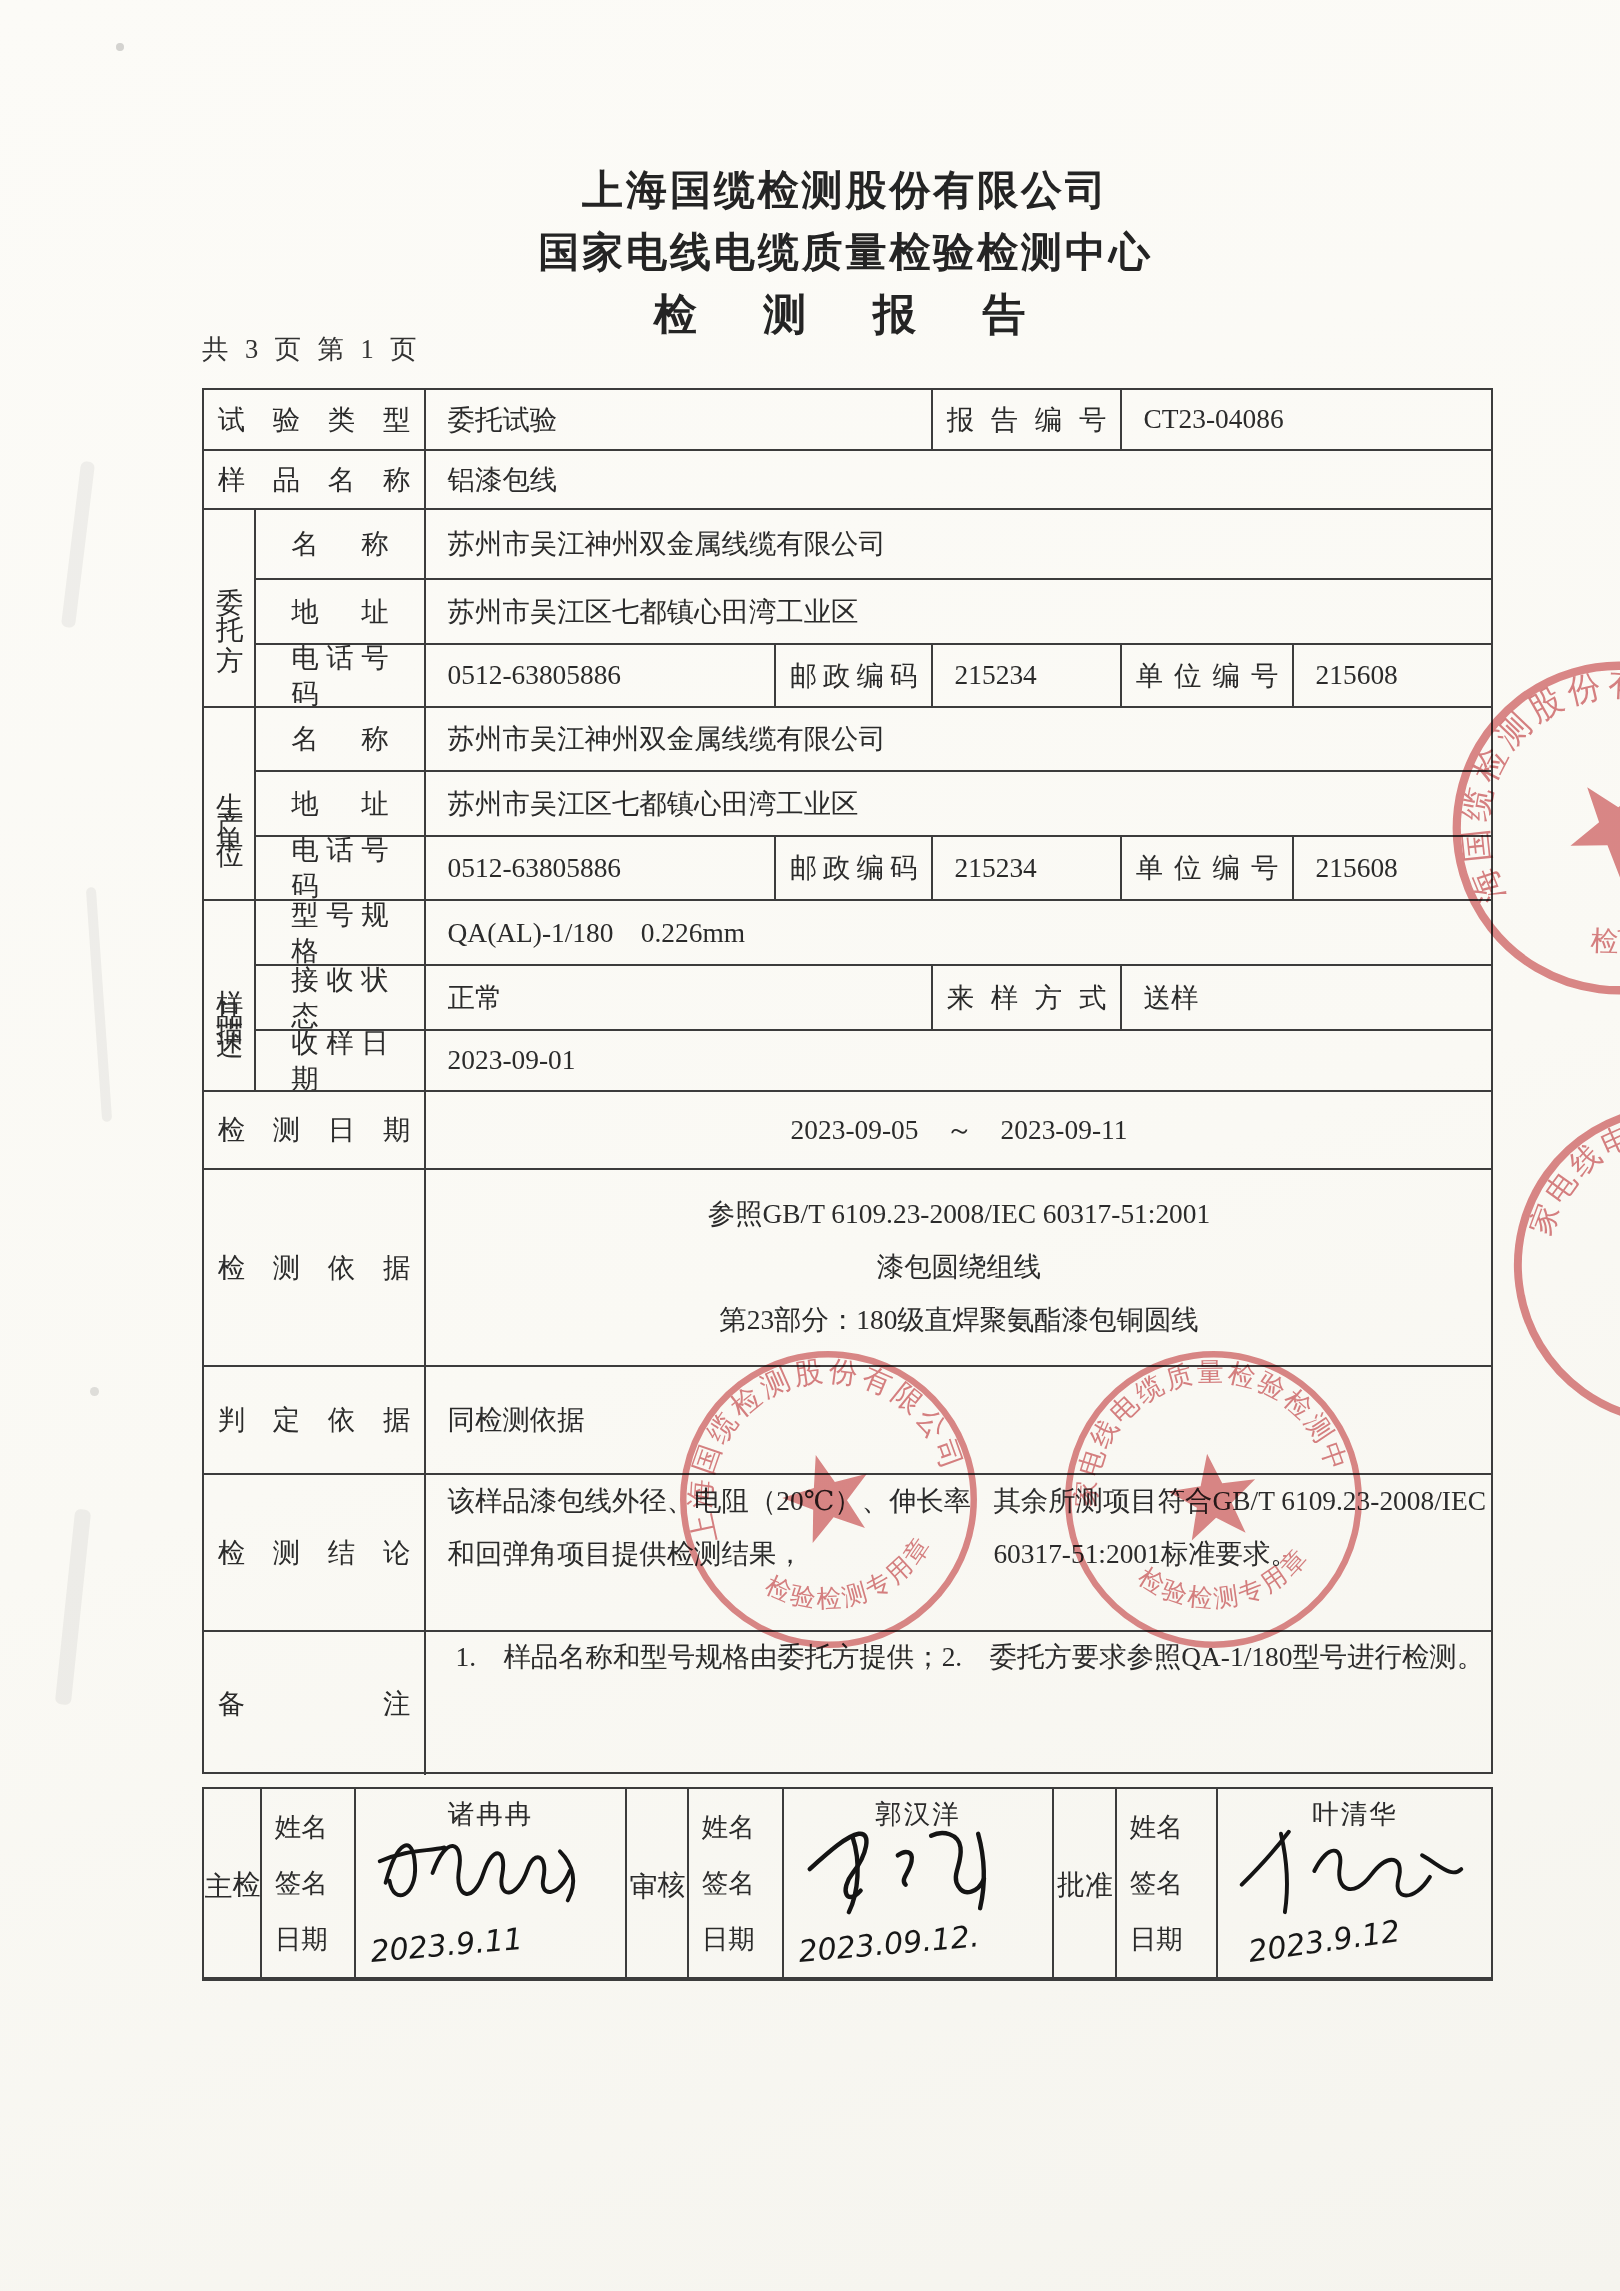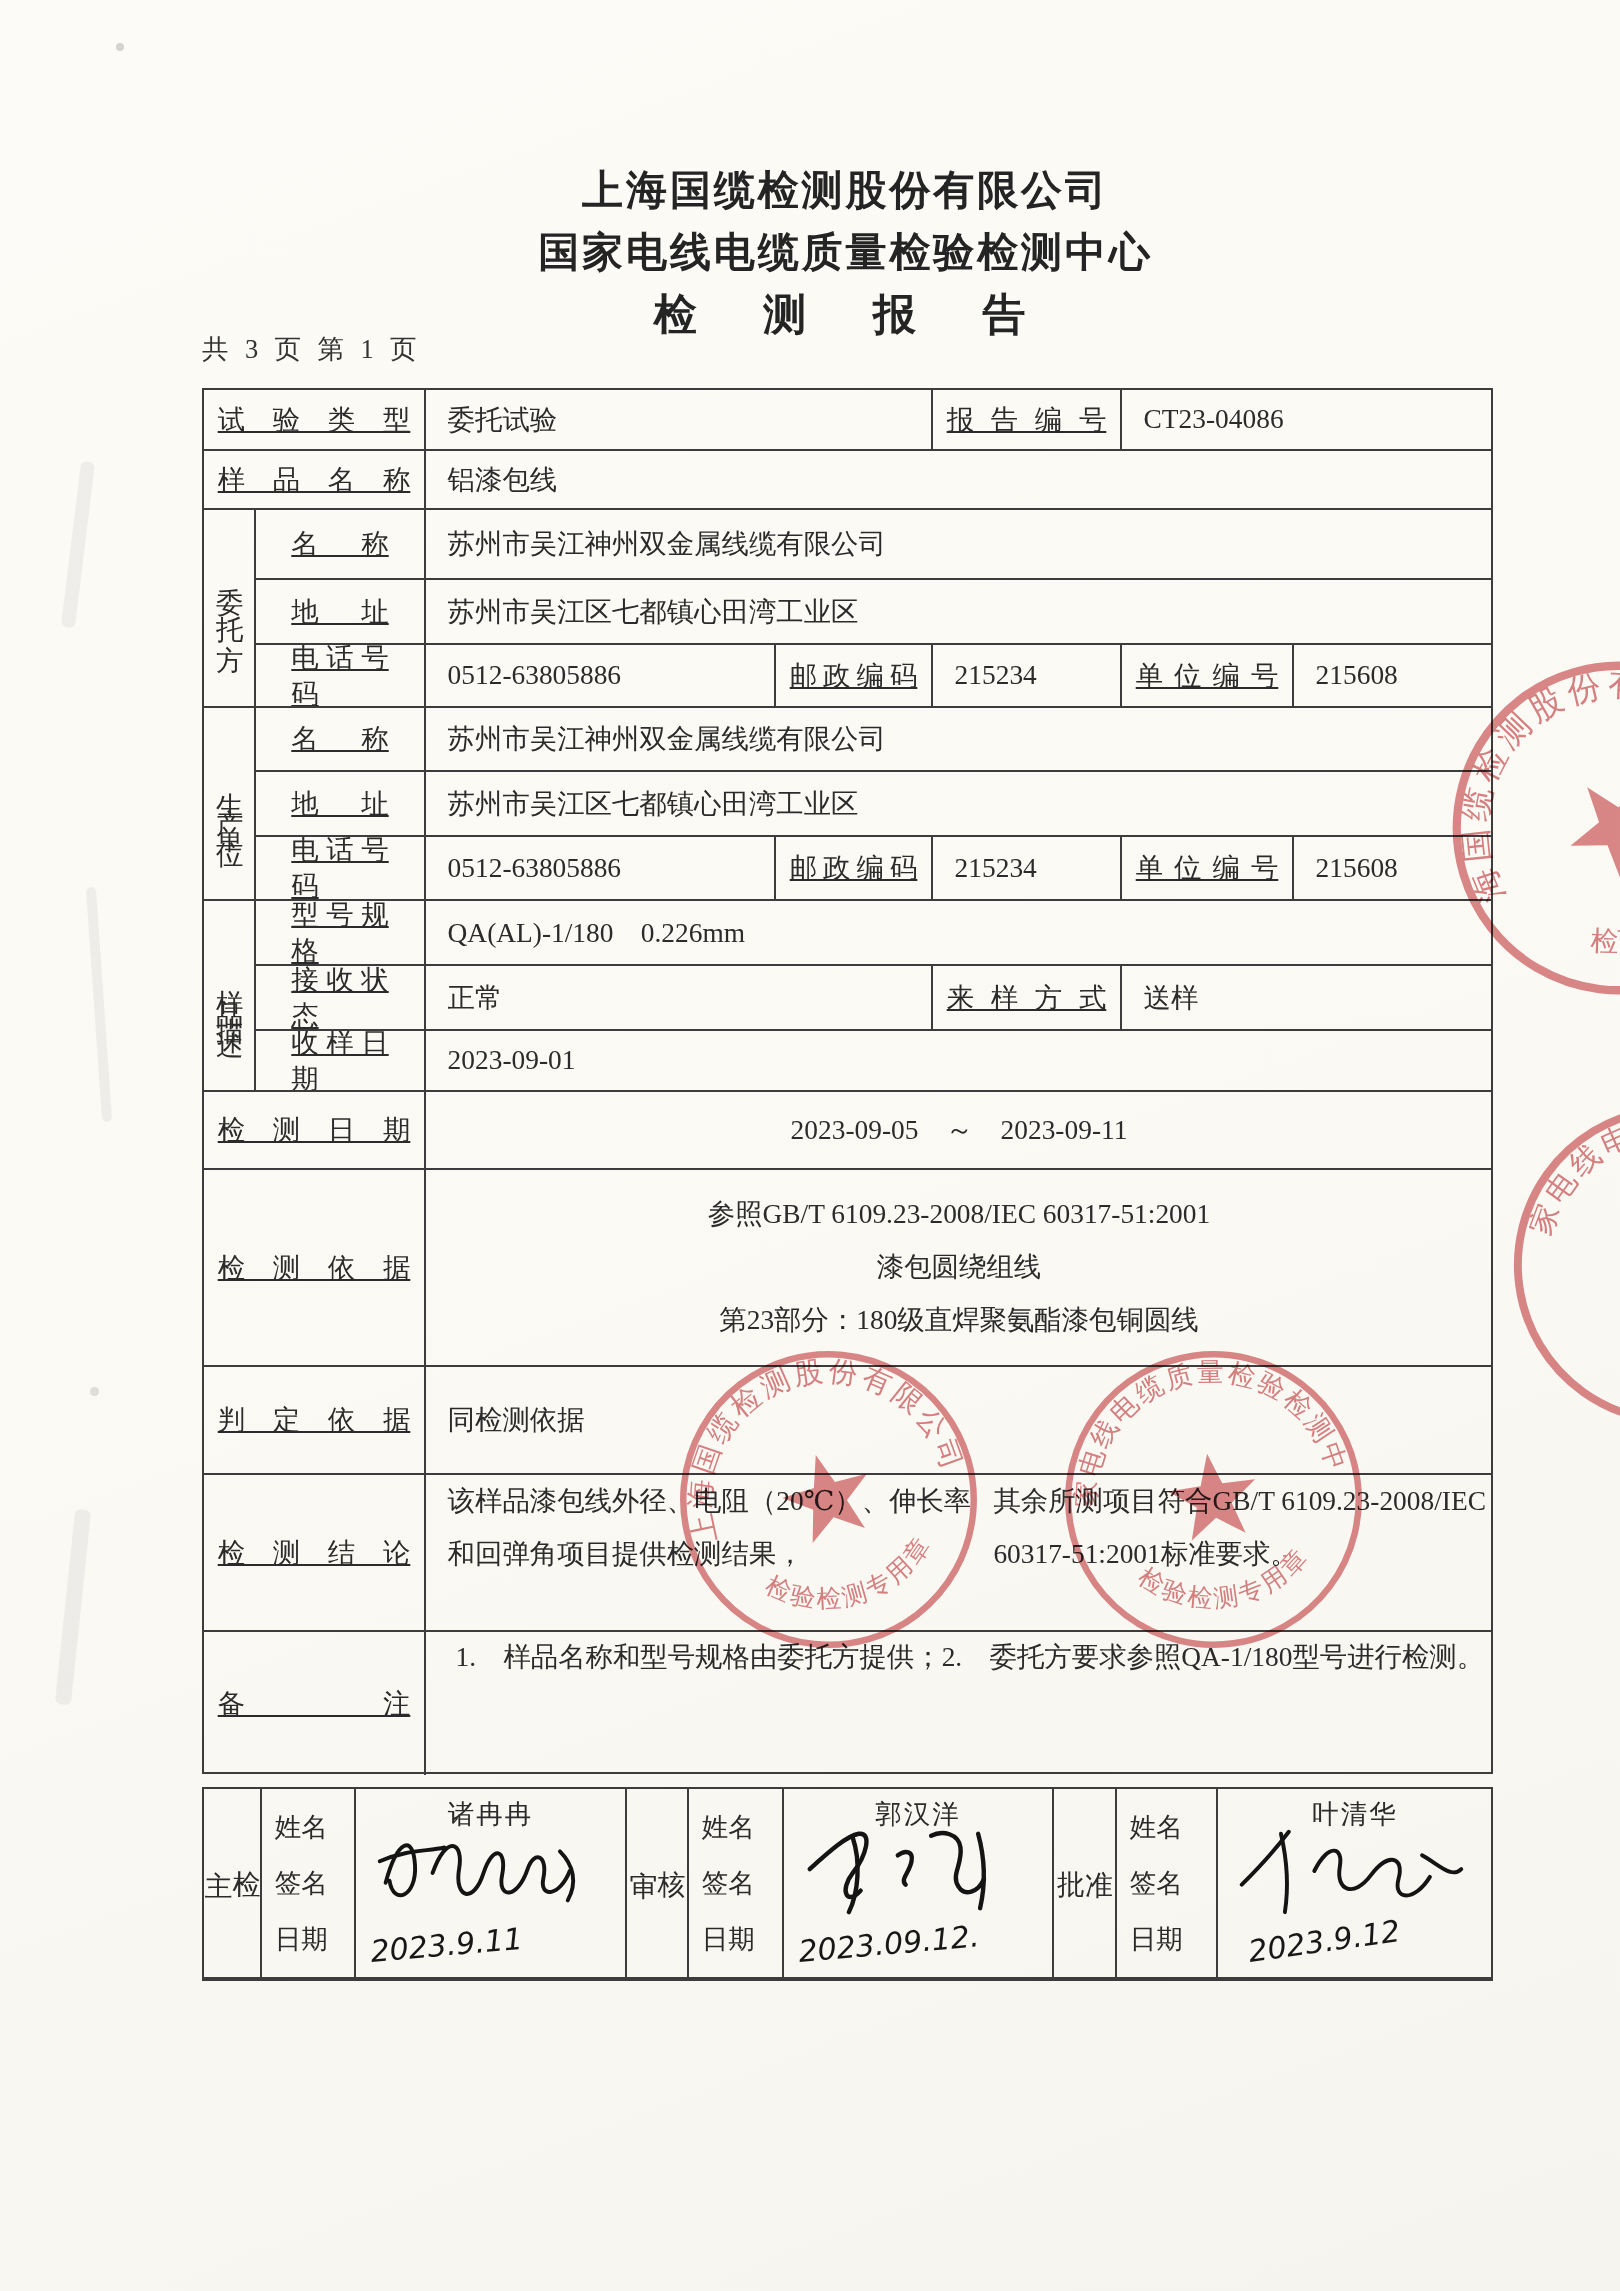--- a/index.html
+++ b/index.html
@@ -24,21 +24,21 @@
     grid-template-columns:52px 170px 350px 157px 189px 172px 198px;
     grid-template-rows:61px 59px 70px 65px 63px 64px 65px 64px 65px 65px 61px 78px 197px 108px 157px 143px;
     border:2.9px solid #3c3c3c;
   }
   .c{border-right:2px solid #3c3c3c;border-bottom:2px solid #3c3c3c;
     display:flex;align-items:center;box-sizing:border-box;
     font-size:27.4px;color:#2b2b2b;overflow:hidden;}
   .br0{border-right:none;} .bb0{border-bottom:none;}
   .val{padding-left:21.6px;}
   .lblspread{display:block;width:100%;padding:0 29px;box-sizing:border-box;
-    text-align:justify;text-align-last:justify;text-decoration:underline;}
+    text-align:justify;text-align-last:justify;}
   .lbl2{padding:0 21.6px;}  
   .lbl2 .lblspread{padding:0 2px;}
   .lblc{justify-content:center;}
   .lblc .lblspread{padding:0 13.7px;}
   .vertcell{justify-content:center;padding:0;}
   .vert{writing-mode:vertical-lr;text-orientation:upright;line-height:1;}
   .ls28{letter-spacing:29px;} .ls18{letter-spacing:16.7px;} .ls16{letter-spacing:13.7px;}
   .center{justify-content:center;padding:0;}
   .mlines{flex-direction:column;justify-content:center;text-align:center;line-height:53px;padding:4px;}
   .mlines-left{flex-direction:row;justify-content:center;align-items:flex-start;

